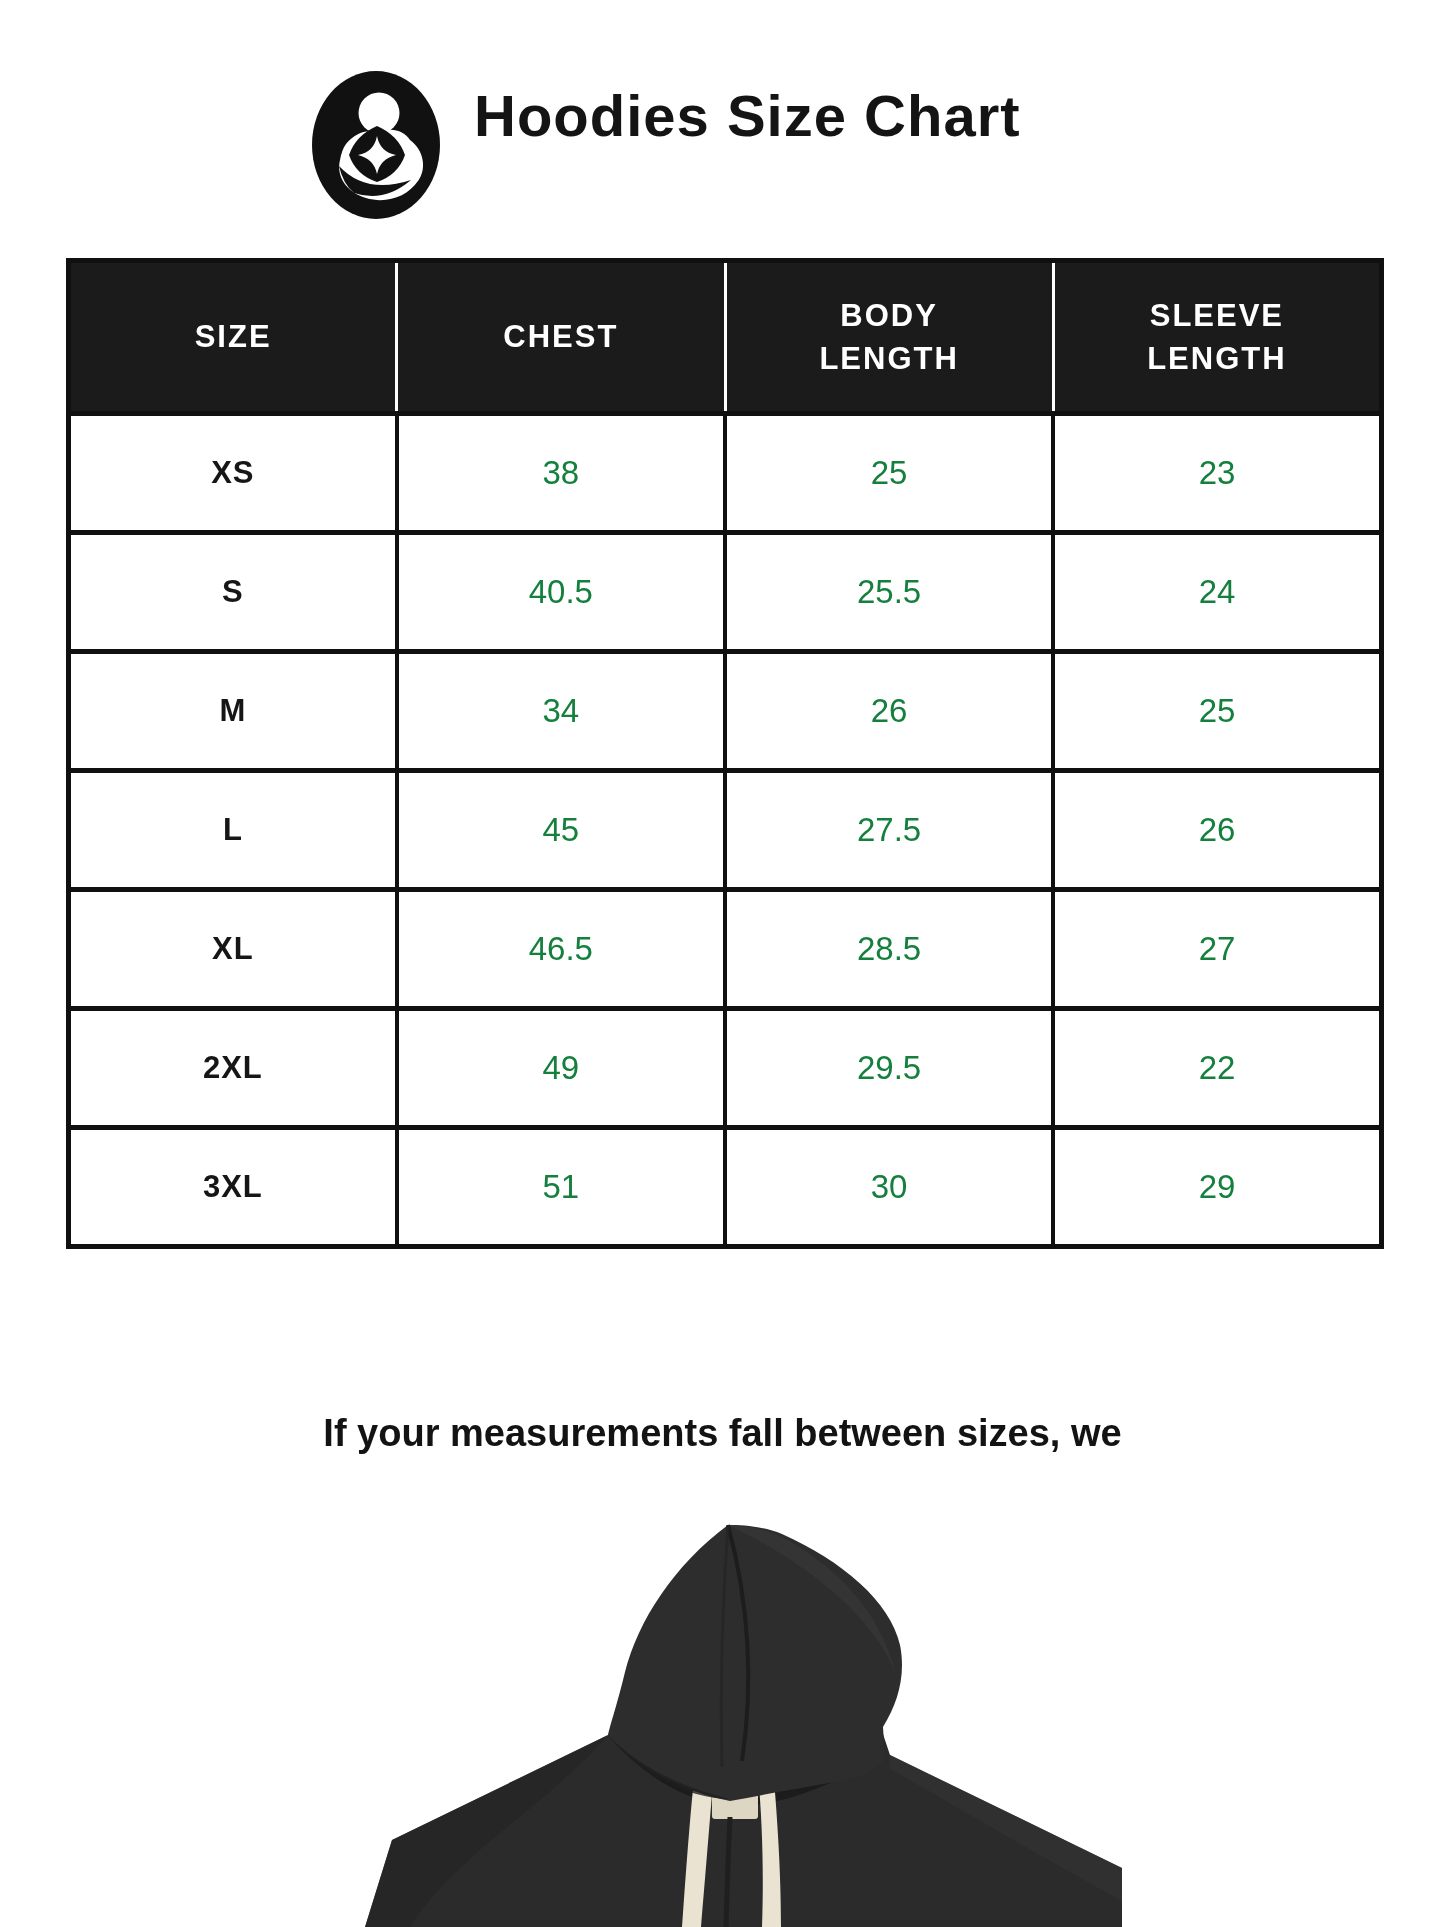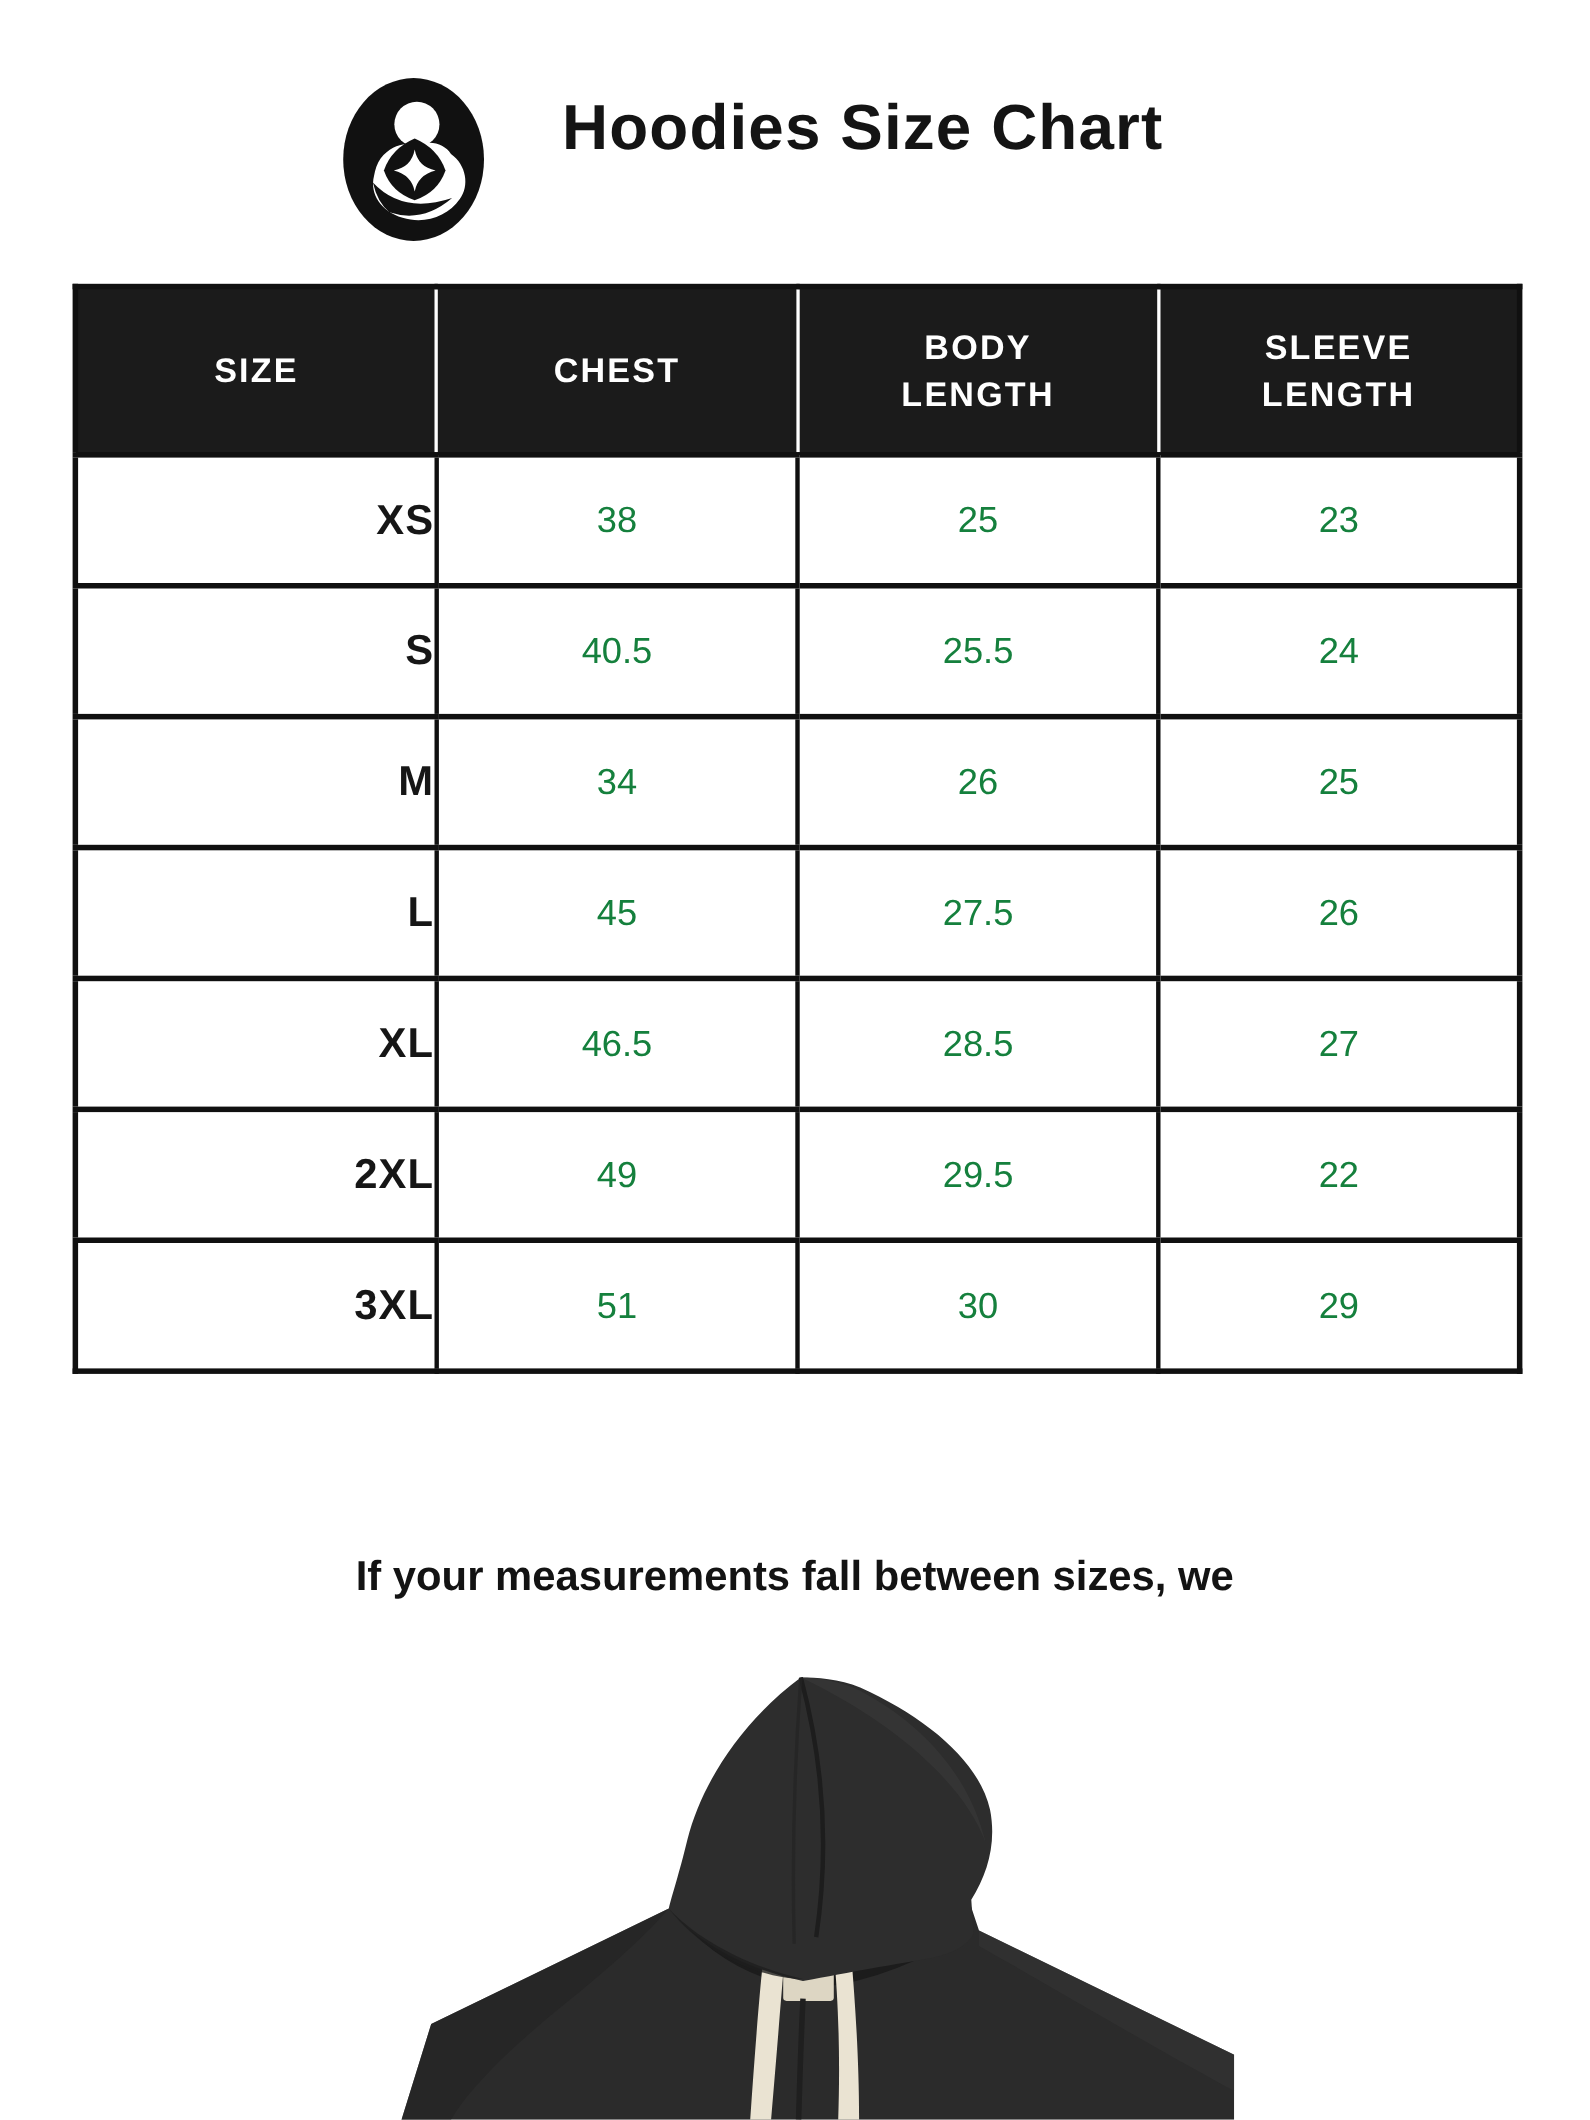--- a/index.html
+++ b/index.html
@@ -11,21 +11,21 @@
     font-family:"Liberation Sans", sans-serif;
   }
 
   
   .logo {
     position:absolute; left:306px; top:66px;
     width:140px; height:158px;
   }
   .logo svg { width:100%; height:100%; display:block; }
   .page-title {
-    position:absolute; left:511px; top:82px;
+    position:absolute; left:474px; top:82px;
     font-size:58px; font-weight:700; letter-spacing:1px;
     color:#141414; white-space:nowrap;
   }
 
   
   table.size-table {
     position:absolute; left:66px; top:258px;
     width:1318px; table-layout:fixed;
     border-collapse:collapse;
     border:5px solid #101010;
@@ -42,21 +42,21 @@
   thead th .th-line { display:block; line-height:1.4; }
   tbody td {
     height:114px;
     border-top:5px solid #101010;
     text-align:center; vertical-align:middle;
     font-size:33px; font-weight:400; color:#15803d;
     background:#ffffff; padding:0;
   }
   tbody td + td { border-left:4px solid #101010; }
   tbody td.size-cell {
-    font-weight:700; font-size:38px; color:#161616; letter-spacing:1px;text-align:right;
+    font-weight:700; font-size:31px; color:#161616; letter-spacing:1px;
   }
 
   
   .note {
     position:absolute; left:0; top:1406px; width:1445px;
     text-align:center;
     font-size:38px; font-weight:700; color:#131313;
     line-height:1.45;
   }
   .note .note-line { display:block; }

